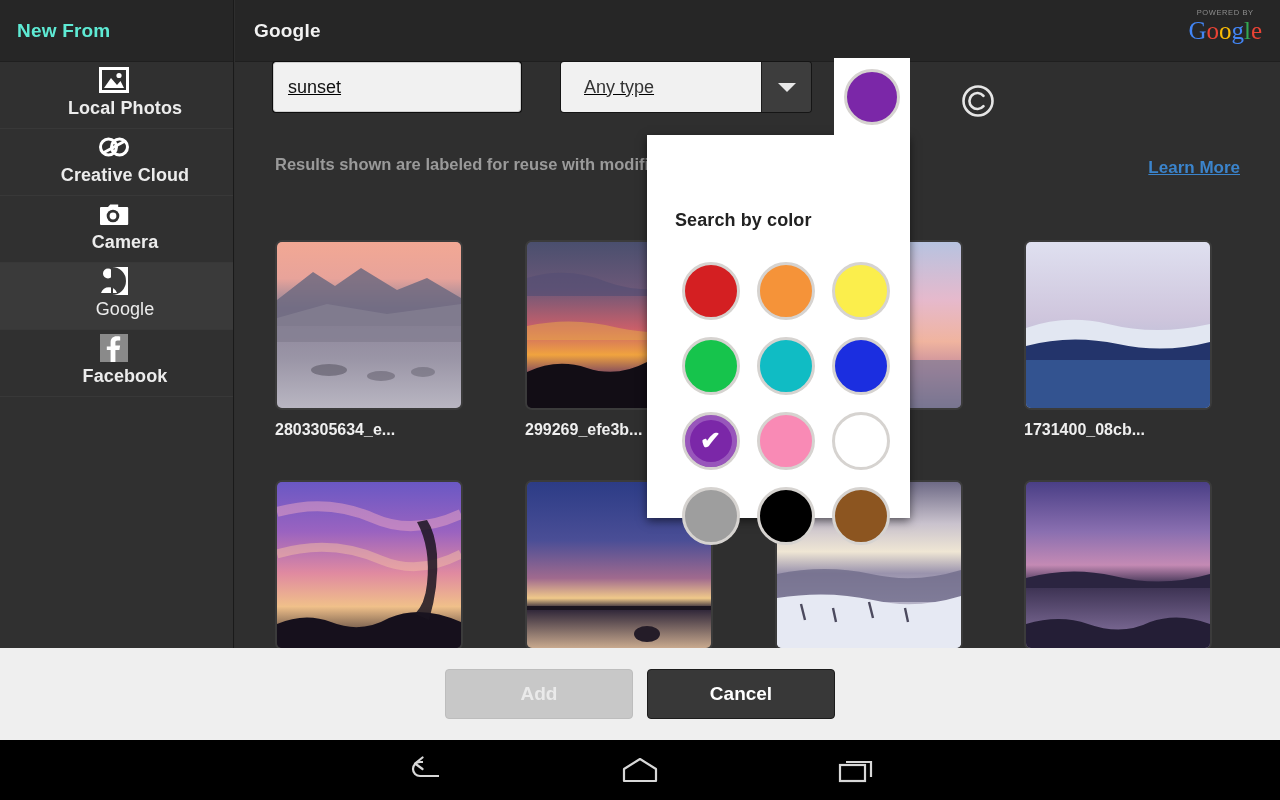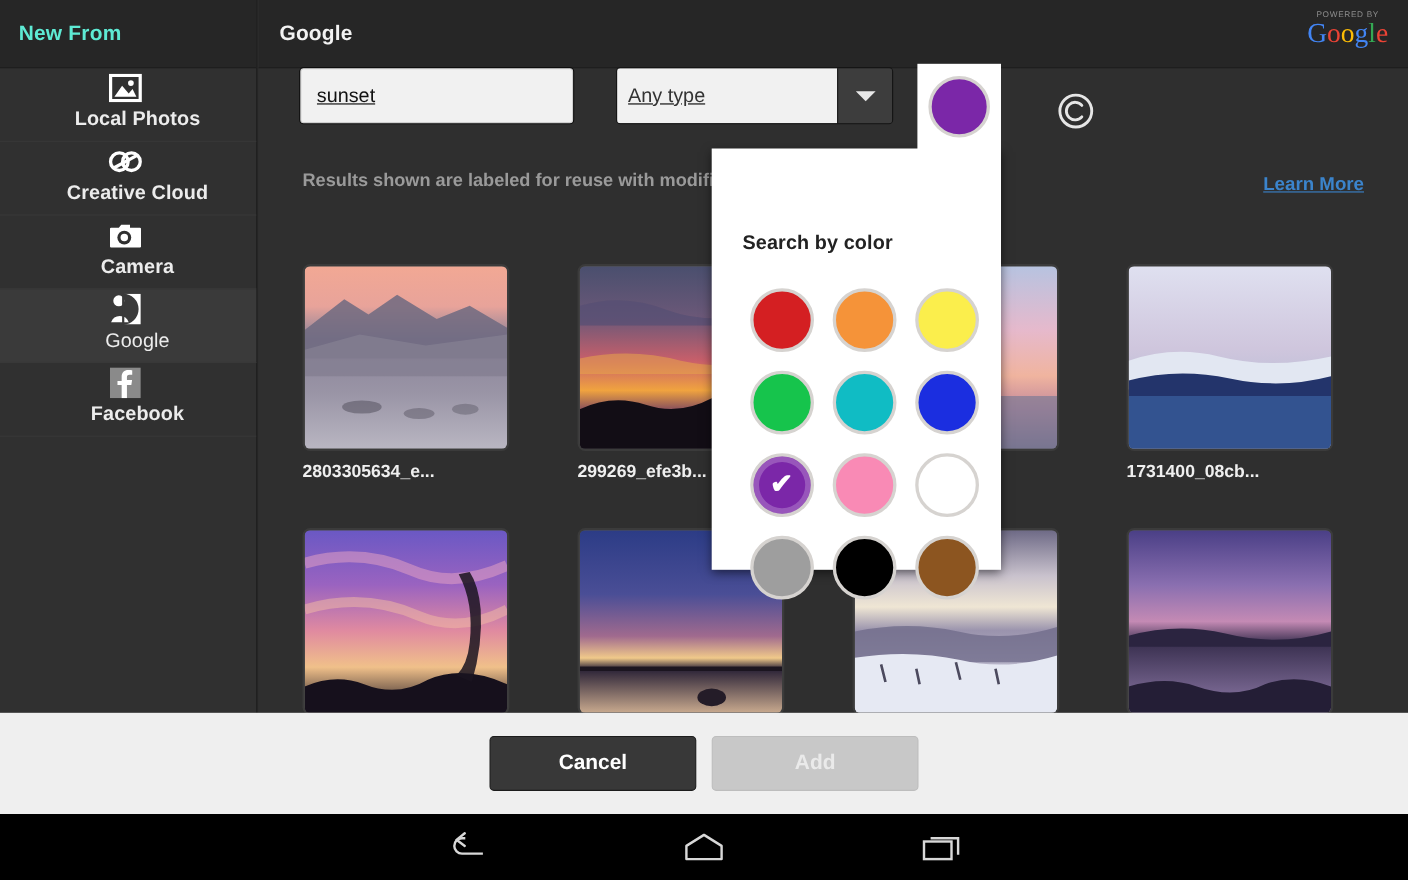--- a/index.html
+++ b/index.html
@@ -109,21 +109,21 @@
   #type-select {
     margin-left: 40px;
     display: flex; align-items: stretch;
     height: 50px; width: 250px;
     border-radius: 3px; overflow: hidden;
     box-shadow: 0 0 0 1px #151515;
   }
   #type-select .val {
     flex: 1; background: #f1f1f1; color: #333;
     font-size: 18px; display: flex; align-items: center;
-    padding-left: 10px;
+    padding-left: 23px;
   }
   #type-select .caret {
     width: 50px; background: #3d3d3d;
     display: flex; align-items: center; justify-content: center;
     border-left: 1px solid #1d1d1d;
   }
   #type-select .caret .tri {
     width: 0; height: 0;
     border-left: 9px solid transparent;
     border-right: 9px solid transparent;
@@ -576,22 +576,22 @@
       <div class="sw-cell">
           <span class="dot" style="background: rgb(0, 0, 0);"></span>
         </div>
       <div class="sw-cell">
           <span class="dot" style="background: rgb(140, 85, 32);"></span>
         </div>
     </div>
   </div>
 
   <div id="footer">
+    <div class="fbtn" id="add-btn">Add</div>
     <div class="fbtn" id="cancel-btn">Cancel</div>
-    <div class="fbtn" id="add-btn">Add</div>
   </div>
 
   <div id="navbar">
     <div class="navbtn" id="nav-back">
       <svg width="40" height="28" viewBox="0 0 40 28">
         <path d="M34 20 H15 a7 7 0 0 1 0-14 h3" fill="none" stroke="#d8d8d8" stroke-width="2.2"></path>
         <path d="M17.5 1.5 L10 7.5 L17.5 13" fill="none" stroke="#d8d8d8" stroke-width="2.2" stroke-linejoin="round" stroke-linecap="round"></path>
         <path d="M34 20 a0 0 0 0 0 0 0" fill="none" stroke="#d8d8d8" stroke-width="2.2"></path>
       </svg>
     </div>

